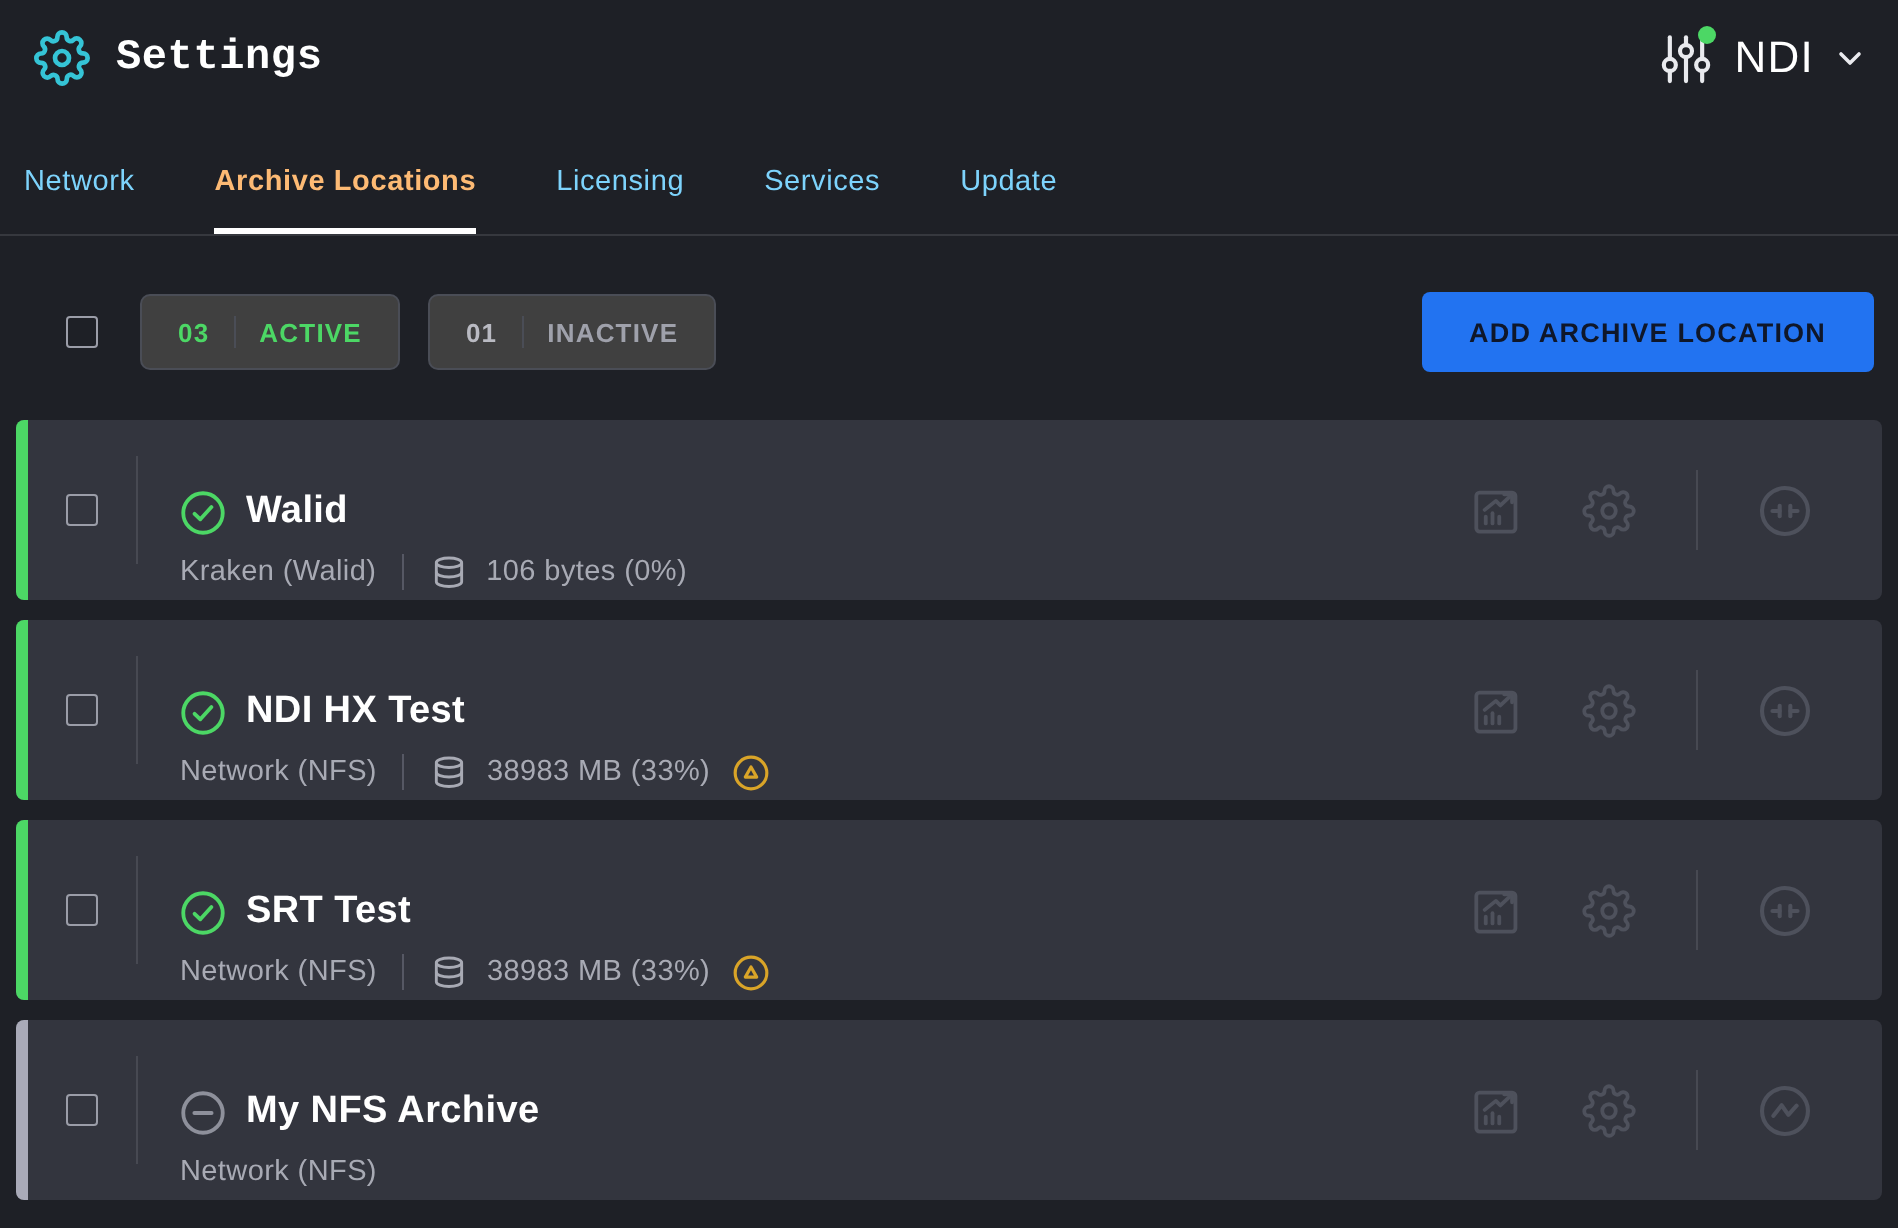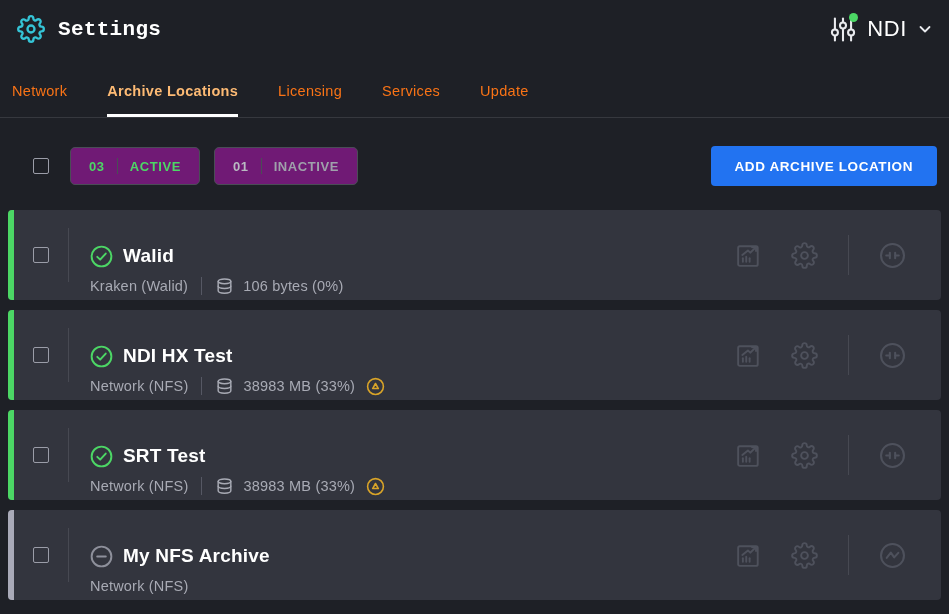--- a/index.html
+++ b/index.html
@@ -28,45 +28,45 @@
   }
   .channel-label { font-size:22px; font-weight:400; letter-spacing:.6px; }
 
   
   .tabs {
     height:60px; display:flex; align-items:stretch;
     border-bottom:1px solid #36383e; padding-left:12px;
   }
   .tab {
     display:flex; align-items:center; margin-right:40px;
-    font-size:14.5px; color:#f97316; letter-spacing:.3px;
+    font-size:14.5px; color:#7dd3fc; letter-spacing:.3px;
     border-bottom:3px solid transparent; padding-top:10px; cursor:pointer;
   }
   .tab.active { color:#fdba74; font-weight:700; border-bottom-color:#fff; }
 
   
   .toolbar { display:flex; align-items:center; margin-top:28px; padding:0 12px 0 33px; height:40px; }
   .checkbox {
     width:16px; height:16px; border:1.6px solid #9b9da8; border-radius:2px;
     background:transparent; display:inline-block; flex:0 0 auto; cursor:pointer;
   }
   .badge {
     display:flex; align-items:center; height:38px; border:1px solid #4a4d56;
     border-radius:5px; padding:0 18px; margin-left:21px; gap:12px;
     font-size:13px; font-weight:700; letter-spacing:.6px; cursor:pointer;
-    background:#701a75;
+    background:#404040;
   }
   .badge + .badge { margin-left:14px; }
   .badge .vsep { width:1px; height:16px; background:#4a4d56; }
   .badge-active .num, .badge-active .lbl { color:var(--green,#4cd765); }
   .badge-inactive .num { color:#b9bac2; }
   .badge-inactive .lbl { color:#9fa1ab; }
   .add-btn {
     margin-left:auto; height:40px; padding:0 24px; border:none; border-radius:4px;
-    background:var(--blue,#2273f1); color:#ffffff; font-family:inherit;
+    background:var(--blue,#2273f1); color:#0f172a; font-family:inherit;
     font-size:13.5px; font-weight:700; letter-spacing:.6px; cursor:pointer;text-align:right;
   }
 
   
   .list { margin-top:24px; }
   .row {
     position:relative; height:90px; margin:0 8px 10px 8px;
     background:#33353e; border-radius:4px;
     display:flex; align-items:center;
   }

